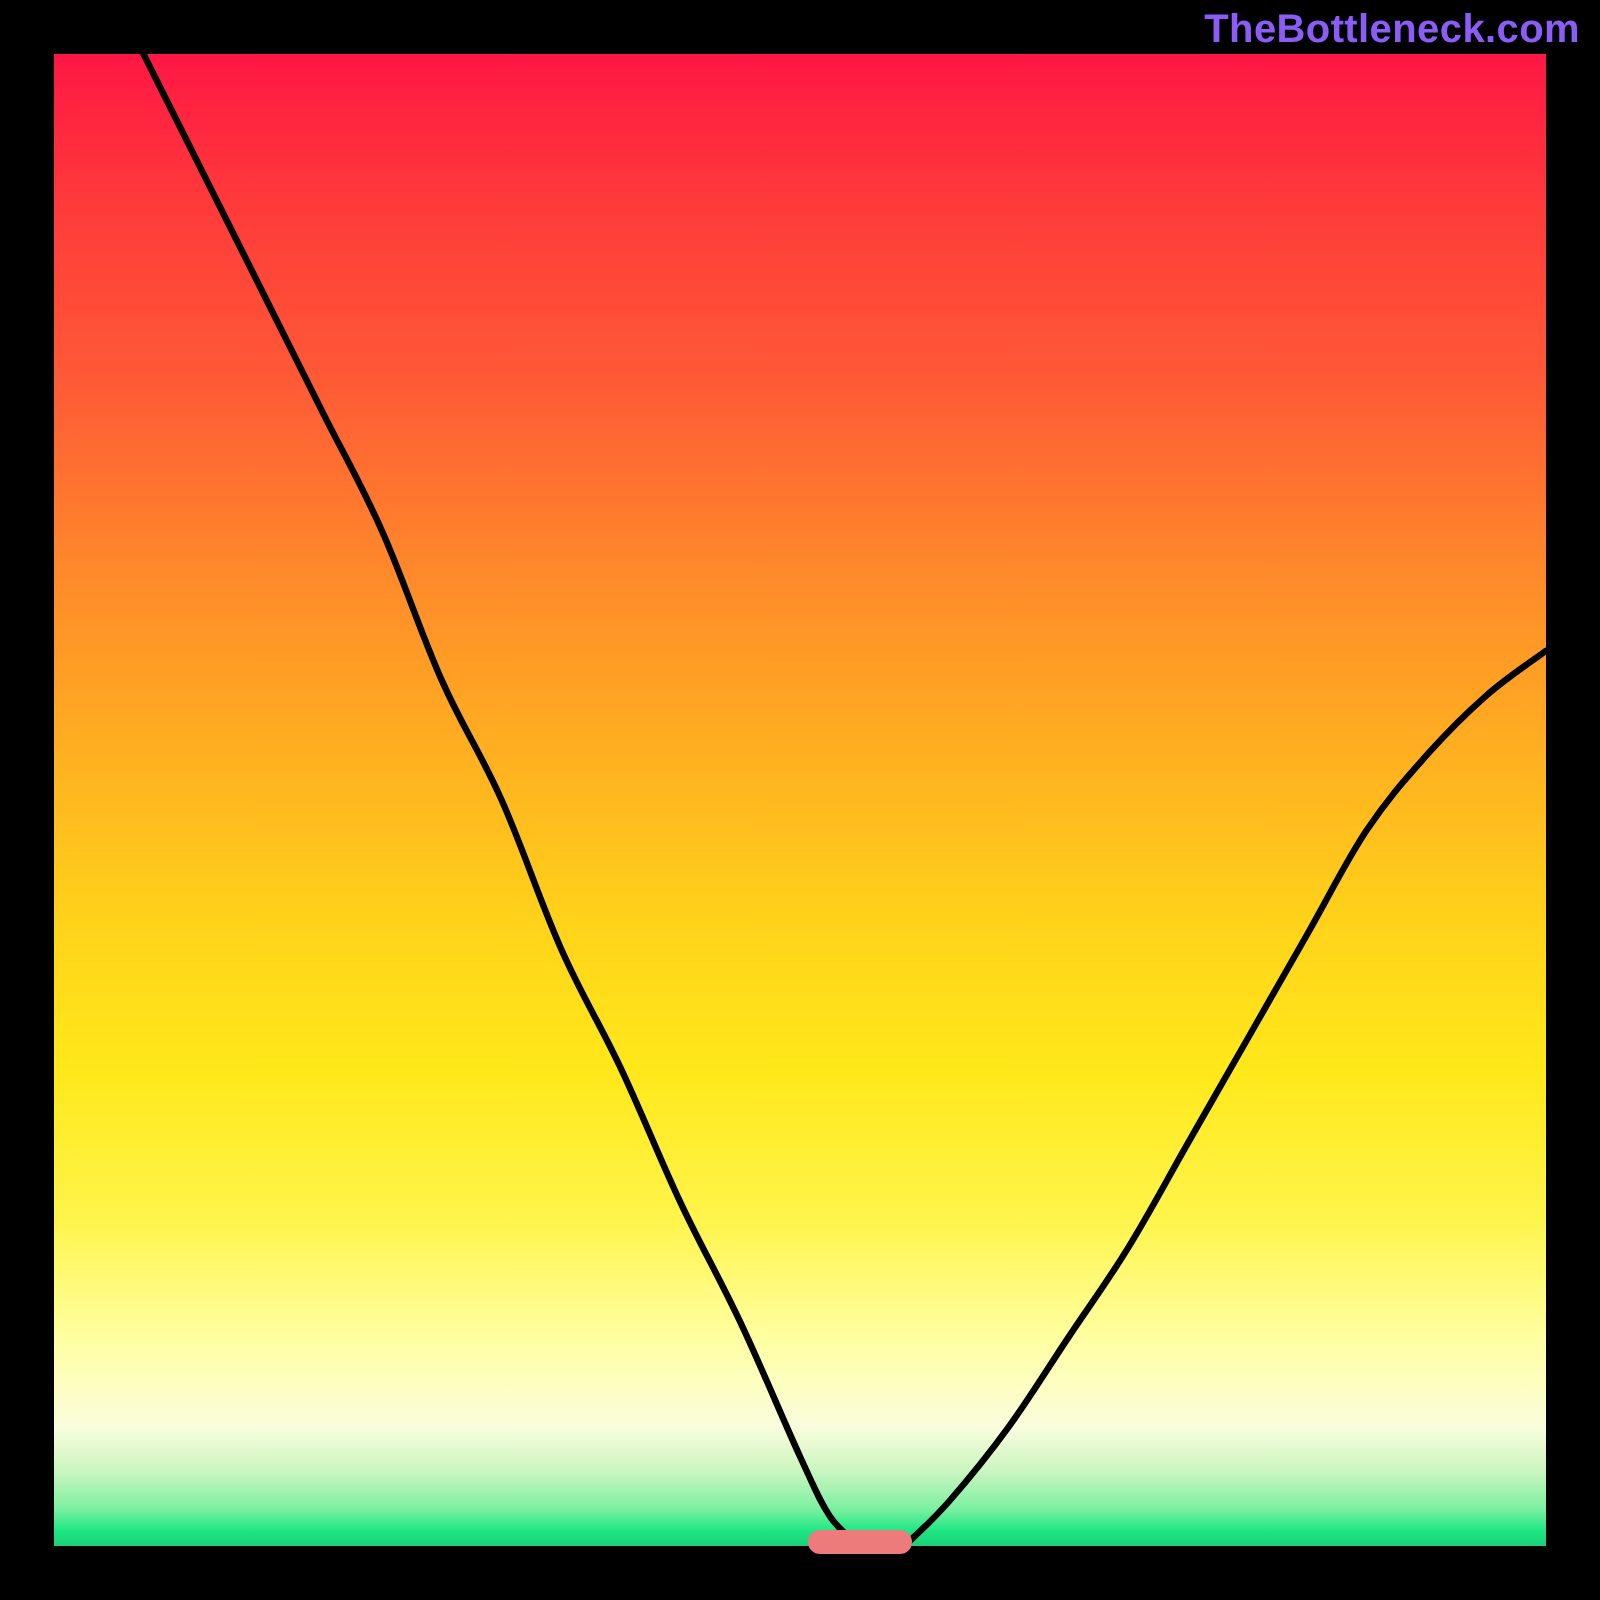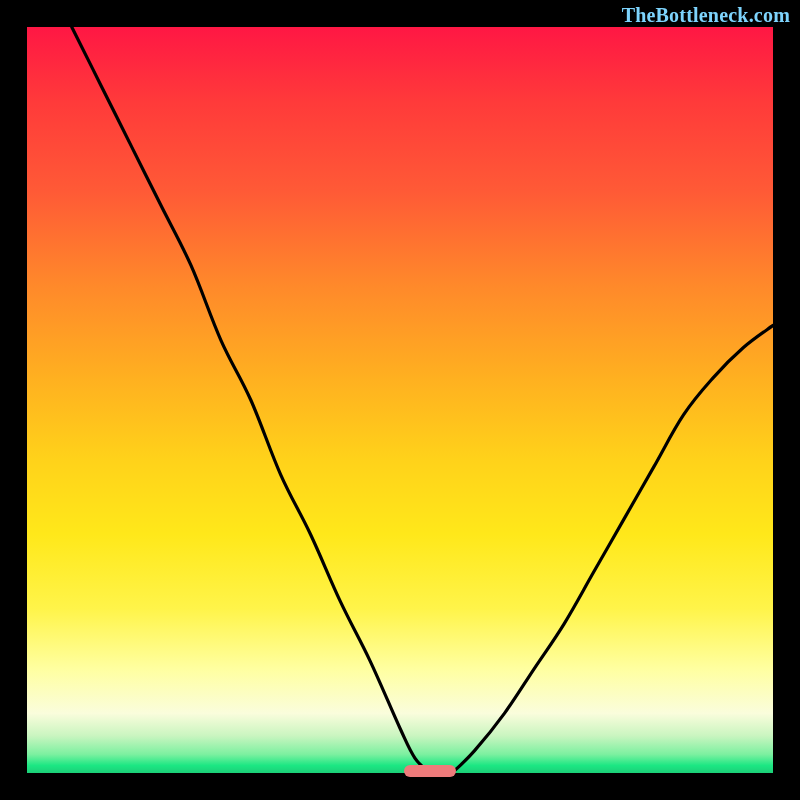--- a/index.html
+++ b/index.html
@@ -50,24 +50,24 @@
     position: absolute;
     top: 0;
     left: 0;
     width: 746px;
     height: 746px;
   }
   .watermark {
     position: absolute;
     top: 4px;
     right: 10px;
-    font-family: Liberation Serif, serif;
+    font-family: Liberation Sans, sans-serif;
     font-size: 20px;
     font-weight: 600;
-    color: #7dd3fc;
+    color: #8b5cf6;
     letter-spacing: 0.2px;
     user-select: none;
   }
 </style>
 </head>
 <body>
 
 <div class="frame">
 
   <div class="watermark">TheBottleneck.com</div>

